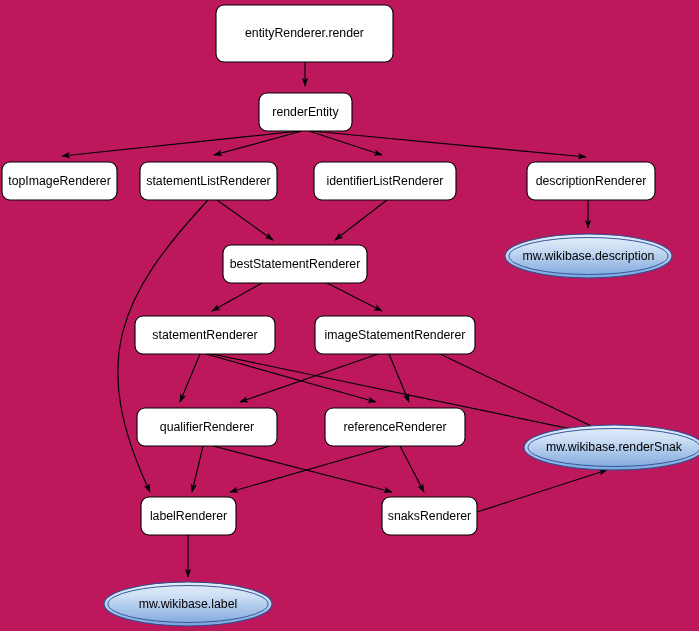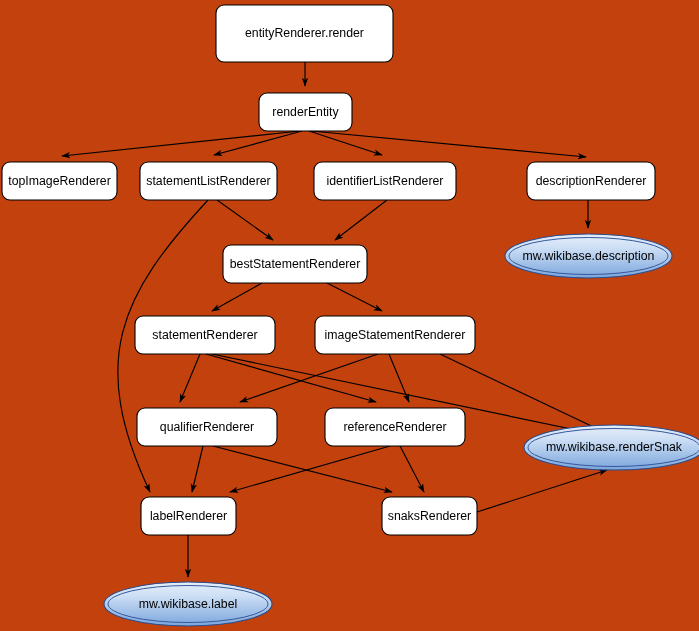--- a/index.html
+++ b/index.html
@@ -4,21 +4,21 @@
 <style>
   html, body {
     margin: 0;
     padding: 0;
     background: #ffffff;
   }
   #diagram-root {
     position: relative;
     width: 699px;
     height: 631px;
-    background: #c2410c;
+    background: #be185d;
     font-family: "Liberation Sans", sans-serif;
     overflow: hidden;
   }
   svg#flow {
     display: block;
     width: 699px;
     height: 631px;
   }
   .node-box {
     fill: #ffffff;

